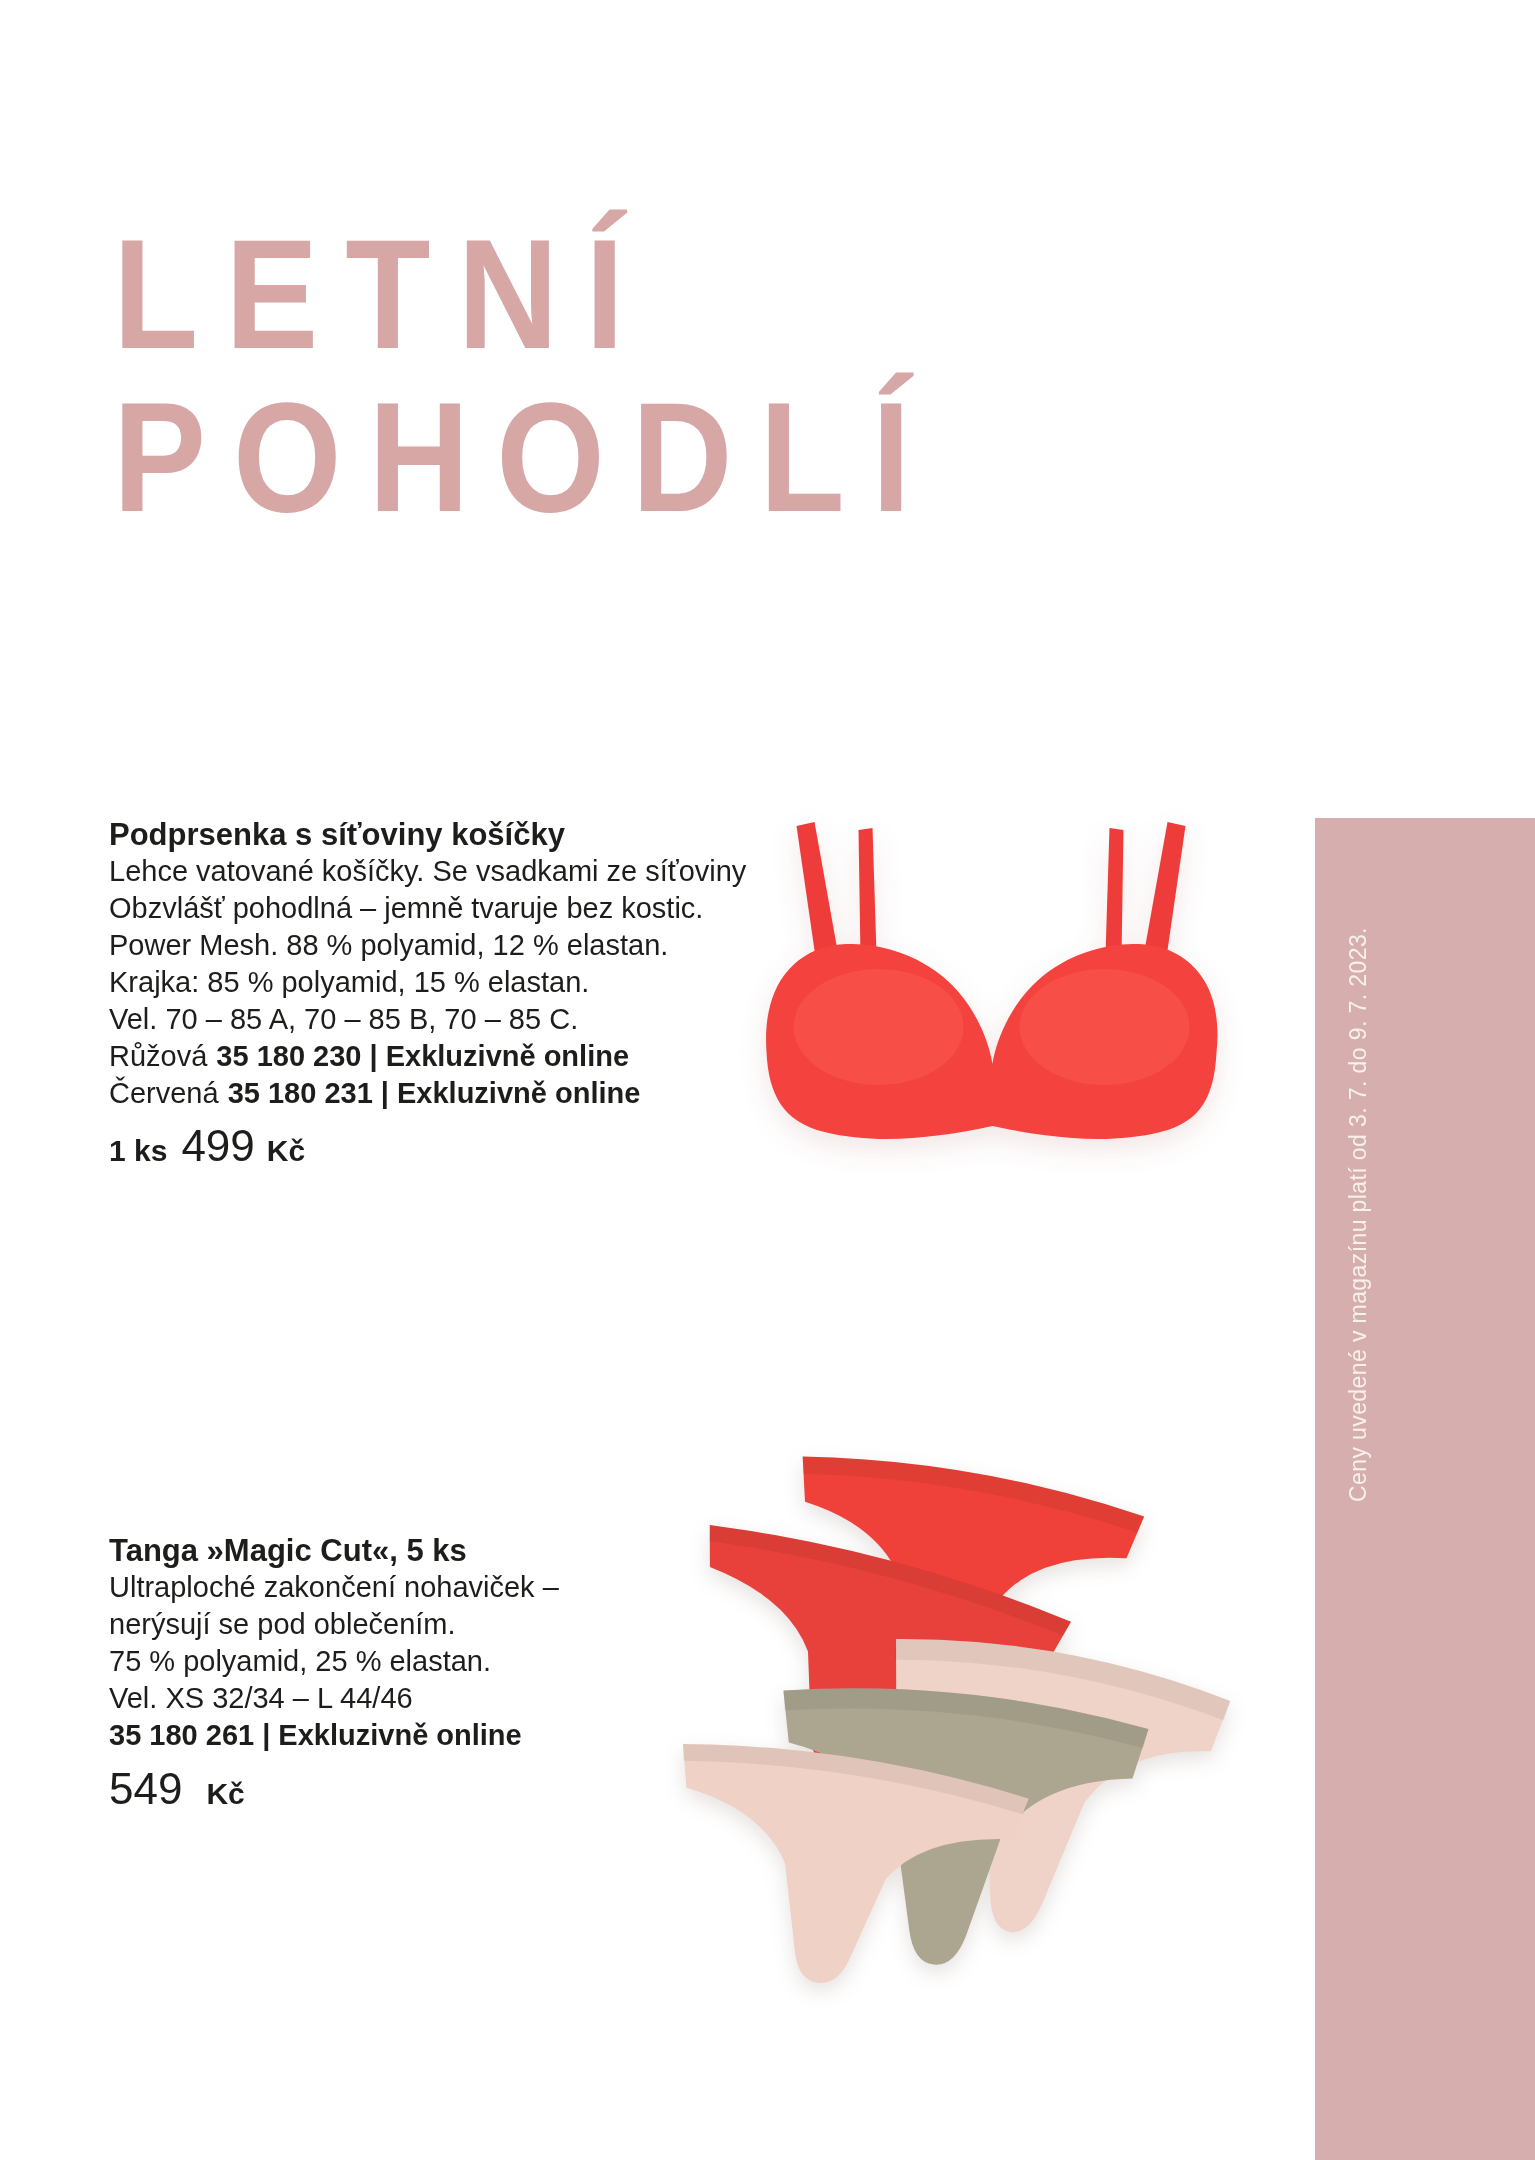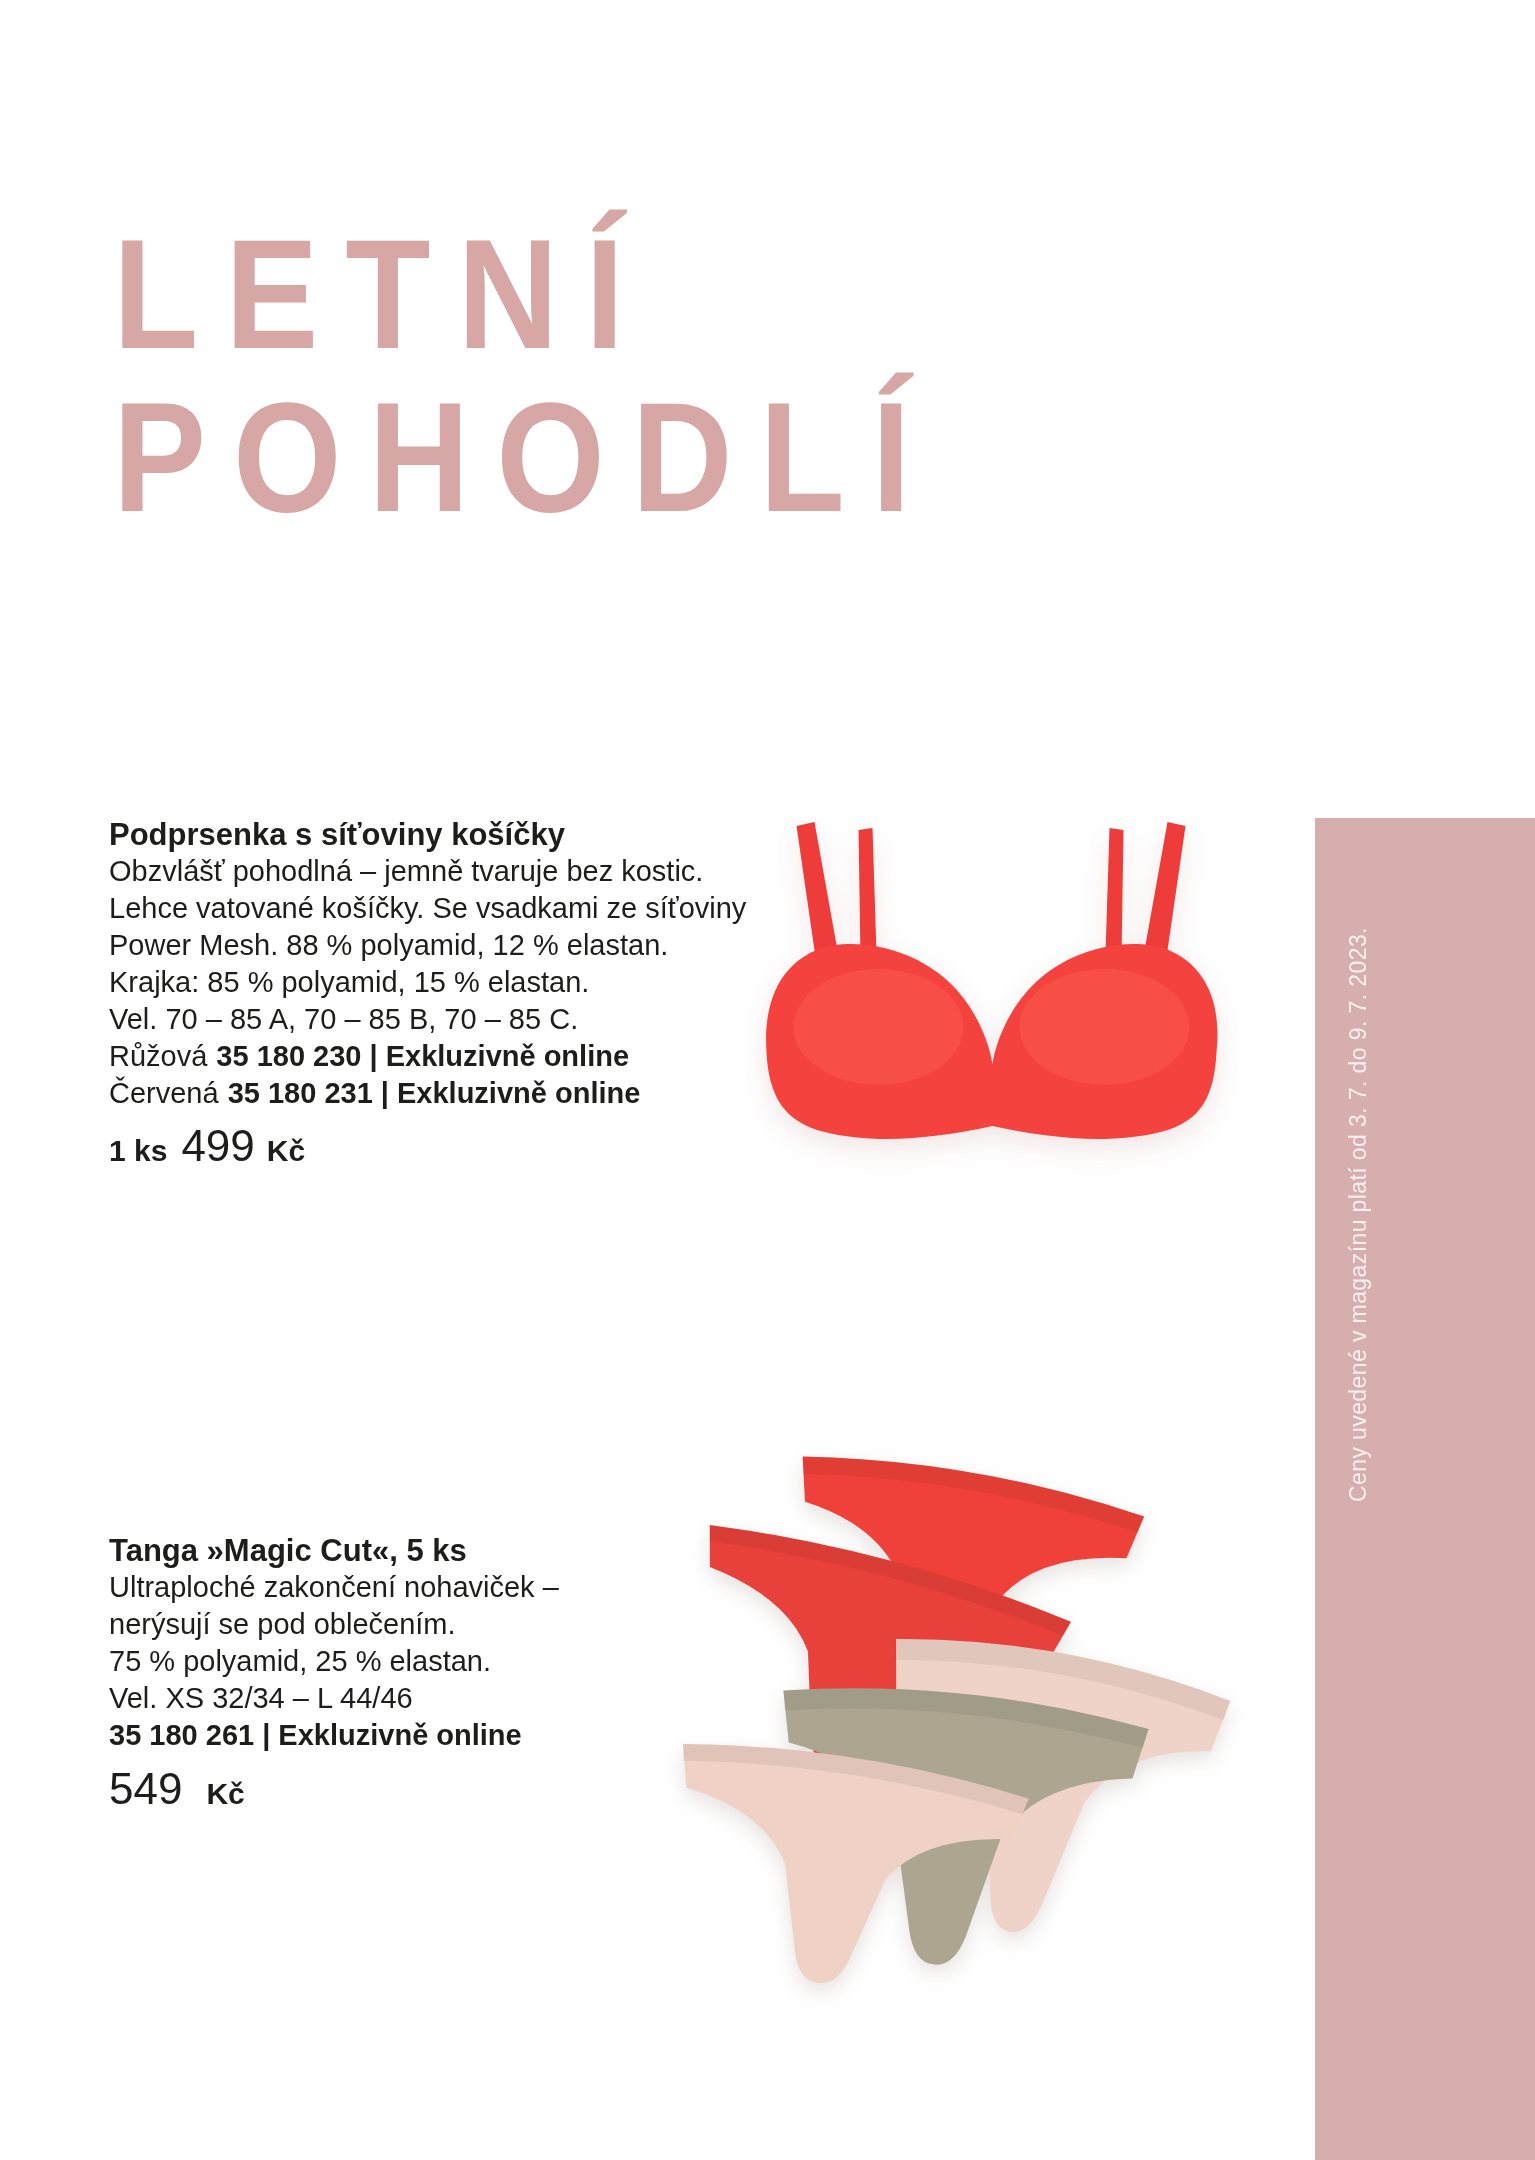--- a/index.html
+++ b/index.html
@@ -71,22 +71,22 @@
 
 <div class="page">
 
   <div class="headline">
     <div>LETNÍ</div>
     <div>POHODLÍ</div>
   </div>
 
   <div class="prod-block" id="product-1-text">
     <div class="title">Podprsenka s síťoviny košíčky</div>
+    <div>Lehce vatované košíčky. Se vsadkami ze síťoviny</div>
     <div>Obzvlášť pohodlná – jemně tvaruje bez kostic.</div>
-    <div>Lehce vatované košíčky. Se vsadkami ze síťoviny</div>
     <div>Power Mesh. 88 % polyamid, 12 % elastan.</div>
     <div>Krajka: 85 % polyamid, 15 % elastan.</div>
     <div>Vel. 70 – 85 A, 70 – 85 B, 70 – 85 C.</div>
     <div><span>Růžová</span><span class="code">35 180 230 | Exkluzivně online</span></div>
     <div><span>Červená</span><span class="code">35 180 231 | Exkluzivně online</span></div>
   </div>
 
   <div class="price-row" id="price-1">
     <span class="price-qty">1 ks</span>
     <span class="price-value">499</span>

